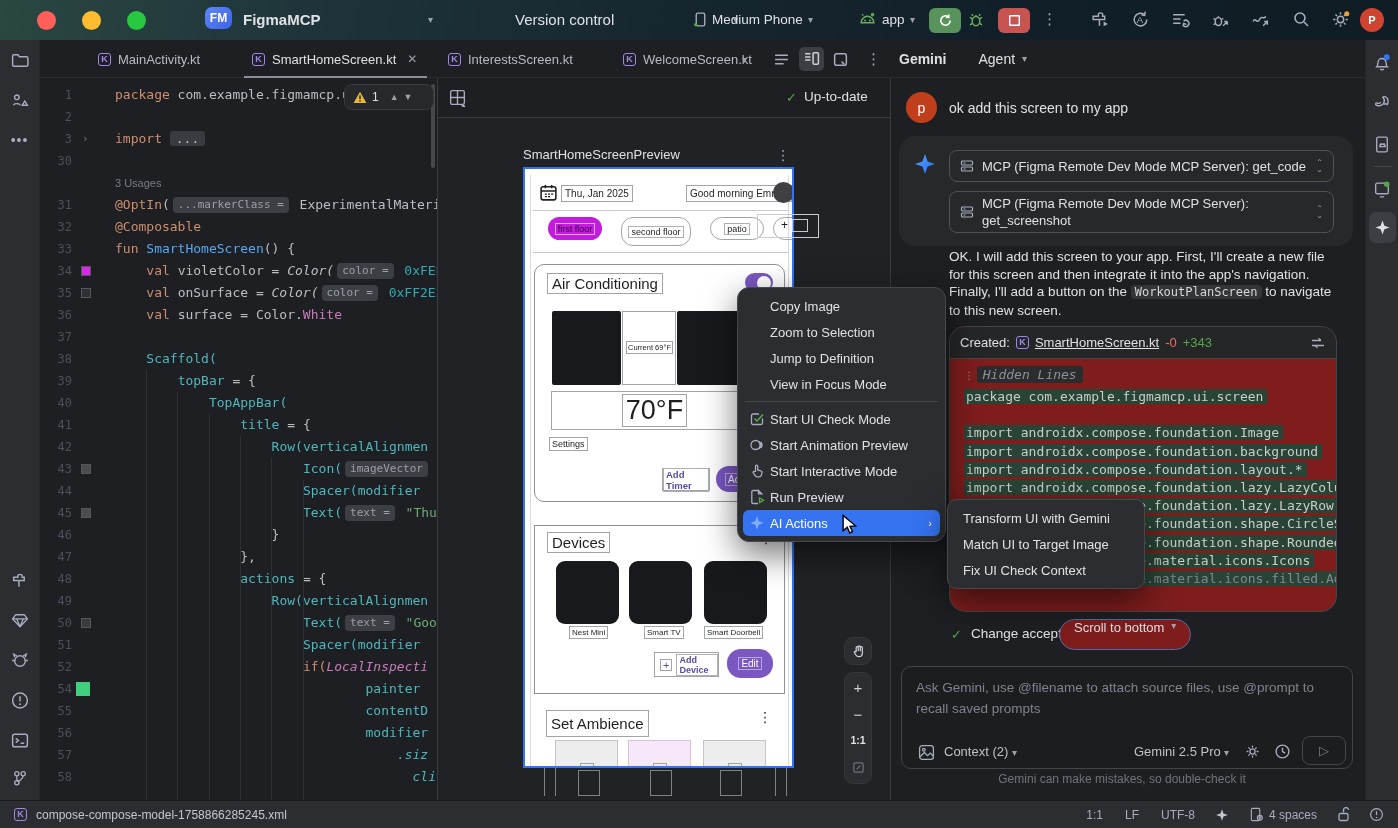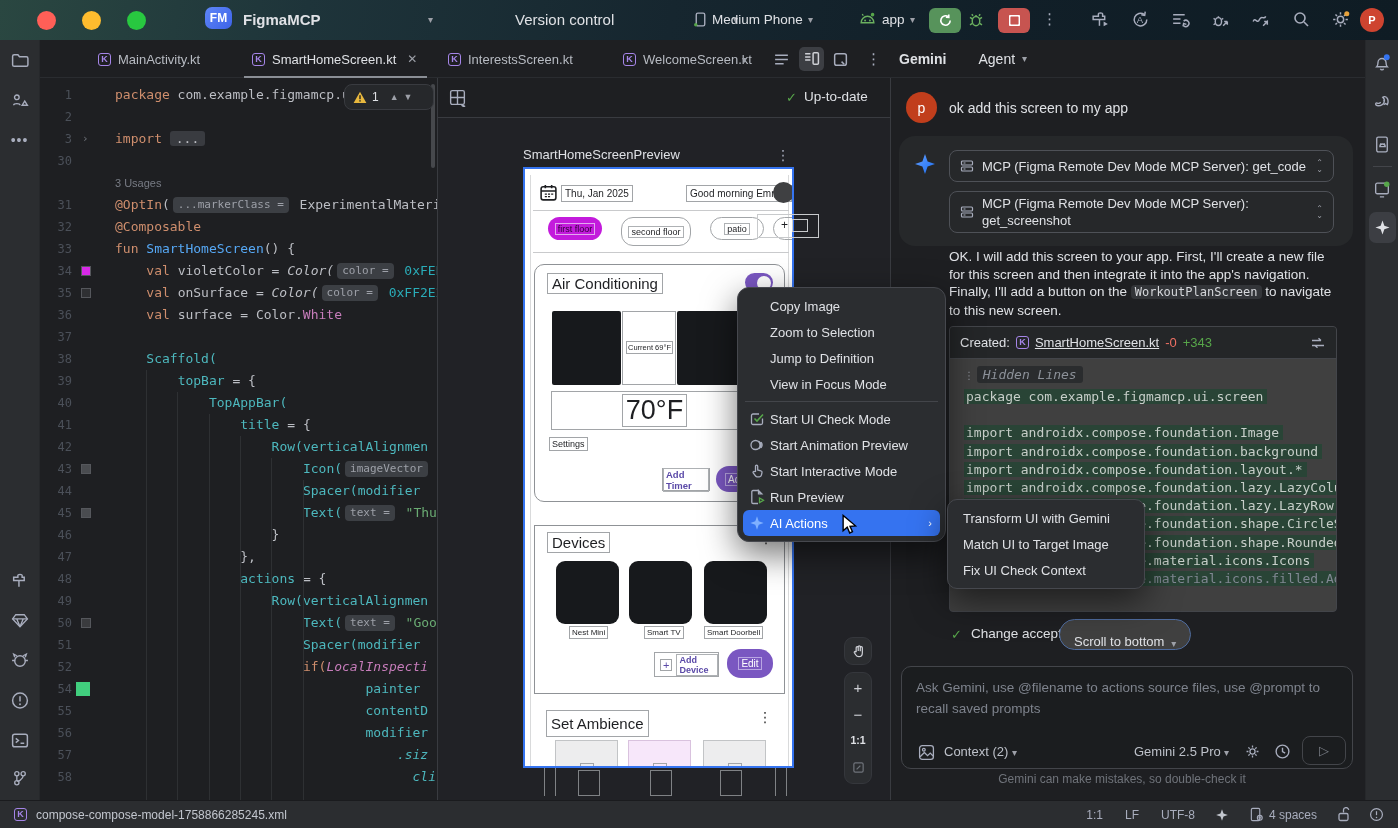--- a/index.html
+++ b/index.html
@@ -73,29 +73,29 @@
   .pblack{background:#17191C;border-radius:2px;position:absolute;}
   .ppurple{background:#7A57C1;color:#fff;}
   .zoomctl{position:absolute;background:#2B2D30;border:1px solid #35373C;border-radius:9px;}
 
   
   .gem{position:absolute;left:890px;top:78px;width:475px;height:722px;background:#1E1F22;border-left:1px solid #393B40;overflow:hidden;
     font-size:13.5px;}
   .mcpchip{position:absolute;left:58px;width:385px;border:1px solid #4E5157;border-radius:8px;display:flex;align-items:center;
     padding:0 10px;gap:8px;color:#DFE1E5;font-size:13px;}
   .expander{margin-left:auto;color:#9DA0A8;font-size:8px;line-height:7px;text-align:center;}
-  .codecard{position:absolute;left:58px;top:248px;width:388px;height:286px;border:1px solid #43454A;border-radius:4px;overflow:hidden;background:#404040;}
+  .codecard{position:absolute;left:58px;top:248px;width:388px;height:286px;border:1px solid #43454A;border-radius:16px;overflow:hidden;background:#7f1d1d;}
   .cc-head{height:32px;display:flex;align-items:center;gap:6px;padding:0 10px;background:#242628;border-bottom:1px solid #43454A;font-size:13px;}
   .gcode{font-family:"DejaVu Sans Mono",monospace;font-size:13px;line-height:18.2px;padding:6px 0 0 14px;white-space:pre;}
   .gline{height:18.2px;}
   .gline span{background:#294436;color:#C7CEC9;padding:0 4px 0 2px;}
   .gline.dim span{color:#818893;}
   .hiddenlines{font-family:"DejaVu Sans Mono",monospace;font-style:italic;color:#8C9199;background:#2A2C2E;border-radius:3px;padding:1px 6px;font-size:13px;}
-  .pill{position:absolute;left:168px;top:541px;height:31px;padding:0 14px;border-radius:16px;background:#404040;border:1px solid #4E6B9E;
-    display:flex;align-items:flex-end;gap:7px;font-size:13px;color:#DFE1E5;z-index:5;}
+  .pill{position:absolute;left:168px;top:541px;height:31px;padding:0 14px;border-radius:16px;background:#7f1d1d;border:1px solid #4E6B9E;
+    display:flex;align-items:flex-start;gap:7px;font-size:13px;color:#DFE1E5;z-index:5;}
   .gem-input{position:absolute;left:10px;top:588px;width:452px;height:103px;border:1px solid #43454A;border-radius:10px;background:#1B1D1F;}
   .mono-chip{font-family:"DejaVu Sans Mono",monospace;font-size:12px;background:#333539;border-radius:4px;padding:0 4px;color:#D5D7DB;}
 
   
   .statusbar{position:absolute;left:0;top:800px;width:1398px;height:28px;background:#2B2D30;border-top:1px solid #1A1B1E;
     display:flex;align-items:center;font-size:12px;color:#A8ADBD;}
 
   
   .ctxmenu{position:absolute;left:737px;top:287px;width:209px;background:#2B2D30;border:1px solid #46484E;border-radius:12px;
     box-shadow:0 12px 34px rgba(0,0,0,.55);padding:5px;z-index:50;font-size:13px;color:#DFE1E5;}
@@ -566,21 +566,21 @@
     </div>
 
     <span class="abs" style="left:60px;top:549px;color:#57A64A;font-size:13px">✓</span>
     <span class="abs" style="left:80px;top:548px;font-size:13.5px">Change accept</span>
     <div class="pill">
       <span>Scroll to bottom</span>
         <span class="chev">▾</span>
     </div>
 
     <div class="gem-input">
-      <div style="padding:10px 14px;color:#7E838D;line-height:21px;width:440px">Ask Gemini, use @filename to actions source files, use @prompt to recall saved prompts</div>
+      <div style="padding:10px 14px;color:#7E838D;line-height:21px;width:440px">Ask Gemini, use @filename to attach source files, use @prompt to recall saved prompts</div>
       <span class="abs" style="left:16px;top:77px">
         <svg width="17" height="17" viewBox="0 0 16 16" fill="none" stroke="#A8ADBD" stroke-width="1.2">
             <rect x="1.5" y="1.5" width="13" height="13" rx="2.5"></rect>
             <circle cx="5.5" cy="5.5" r="1.3"></circle>
             <path d="M2 12 6 8 9 11 11.5 8.5 14.5 11.5"></path>
           </svg>
         </span>
       <span class="abs" style="left:42px;top:77px;font-size:13px;color:#BDC1C9">Context (2)</span>
       <span class="abs chev" style="left:110px;top:80px">▾</span>
       <span class="abs" style="left:232px;top:77px;font-size:13px;color:#BDC1C9">Gemini 2.5 Pro</span>

